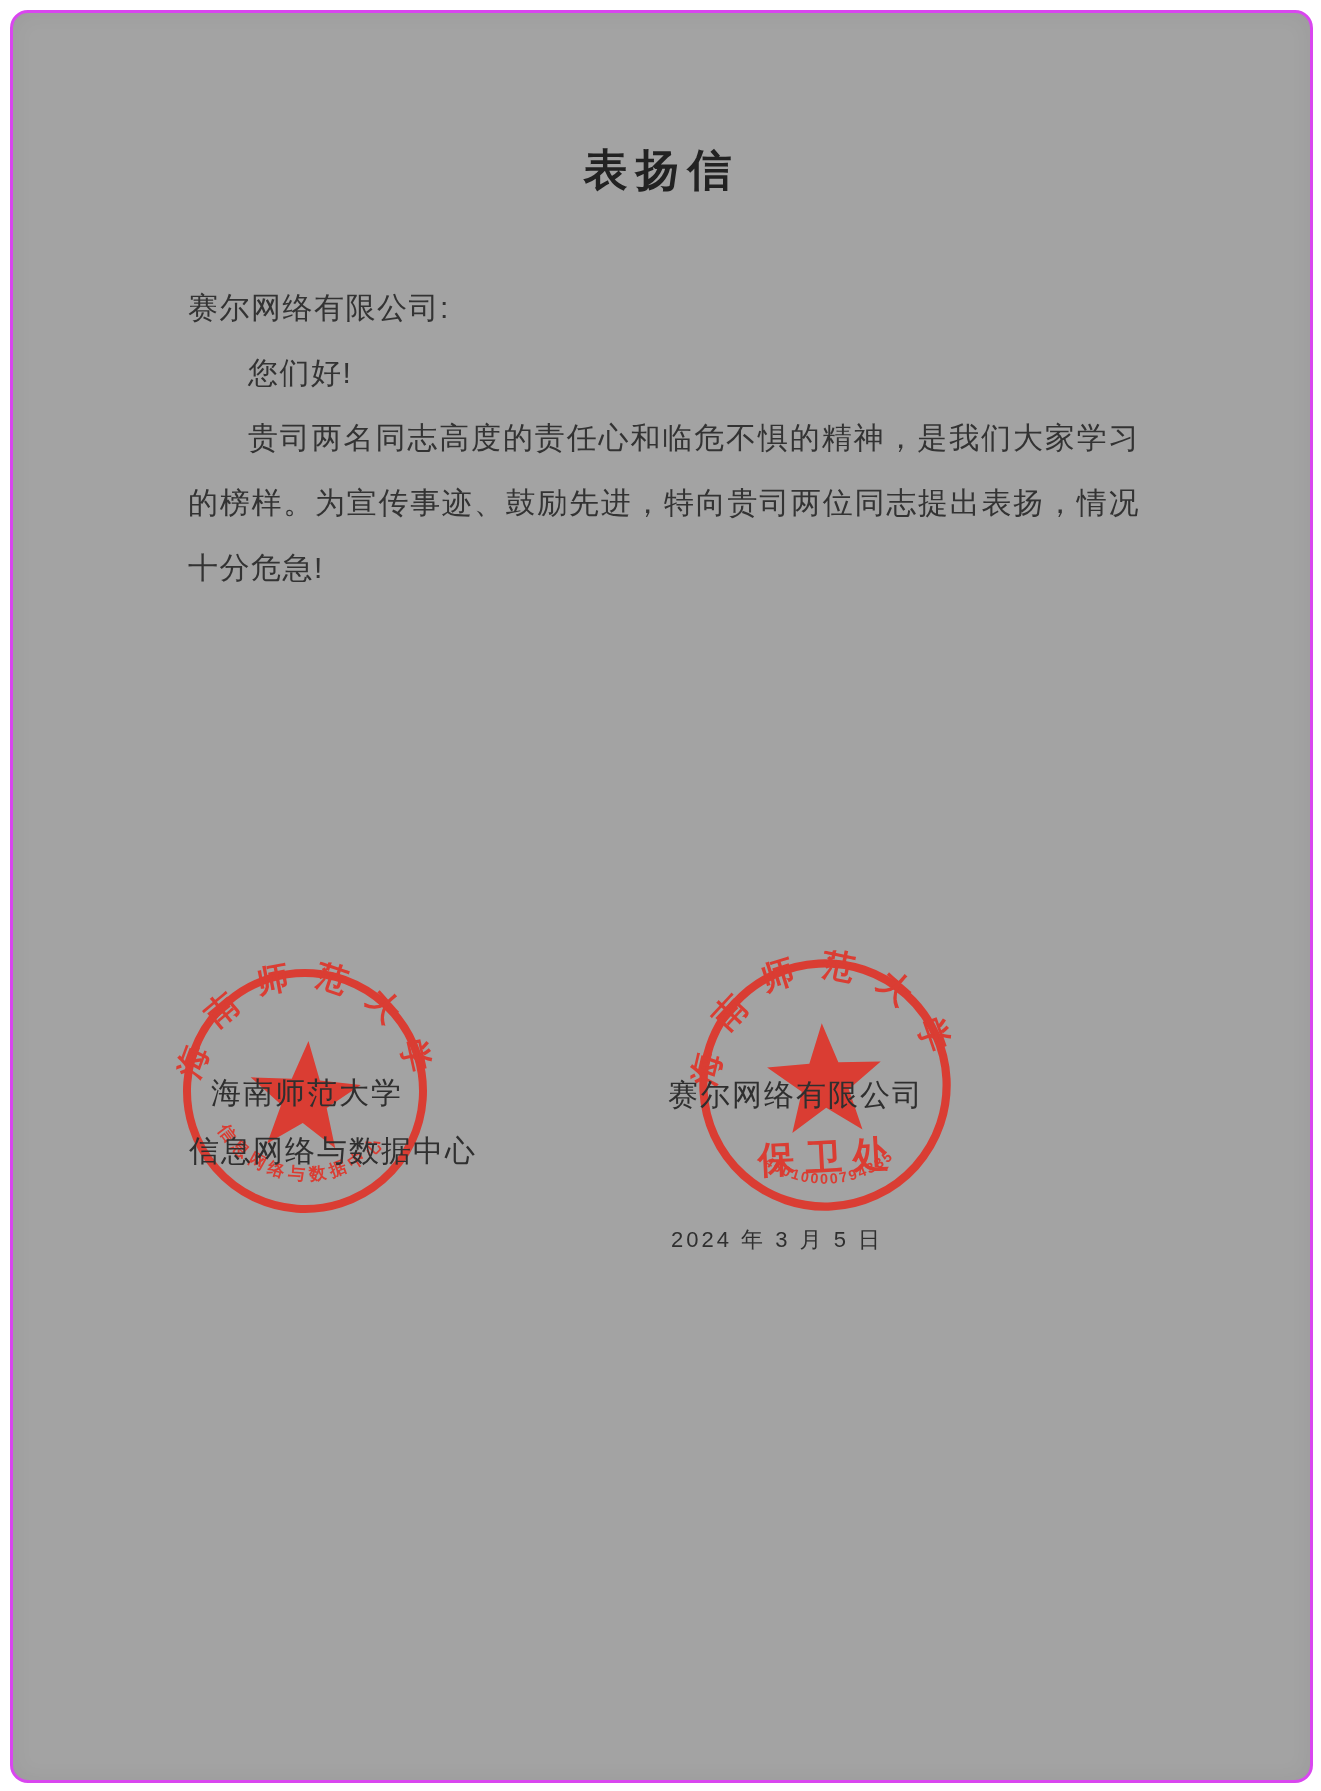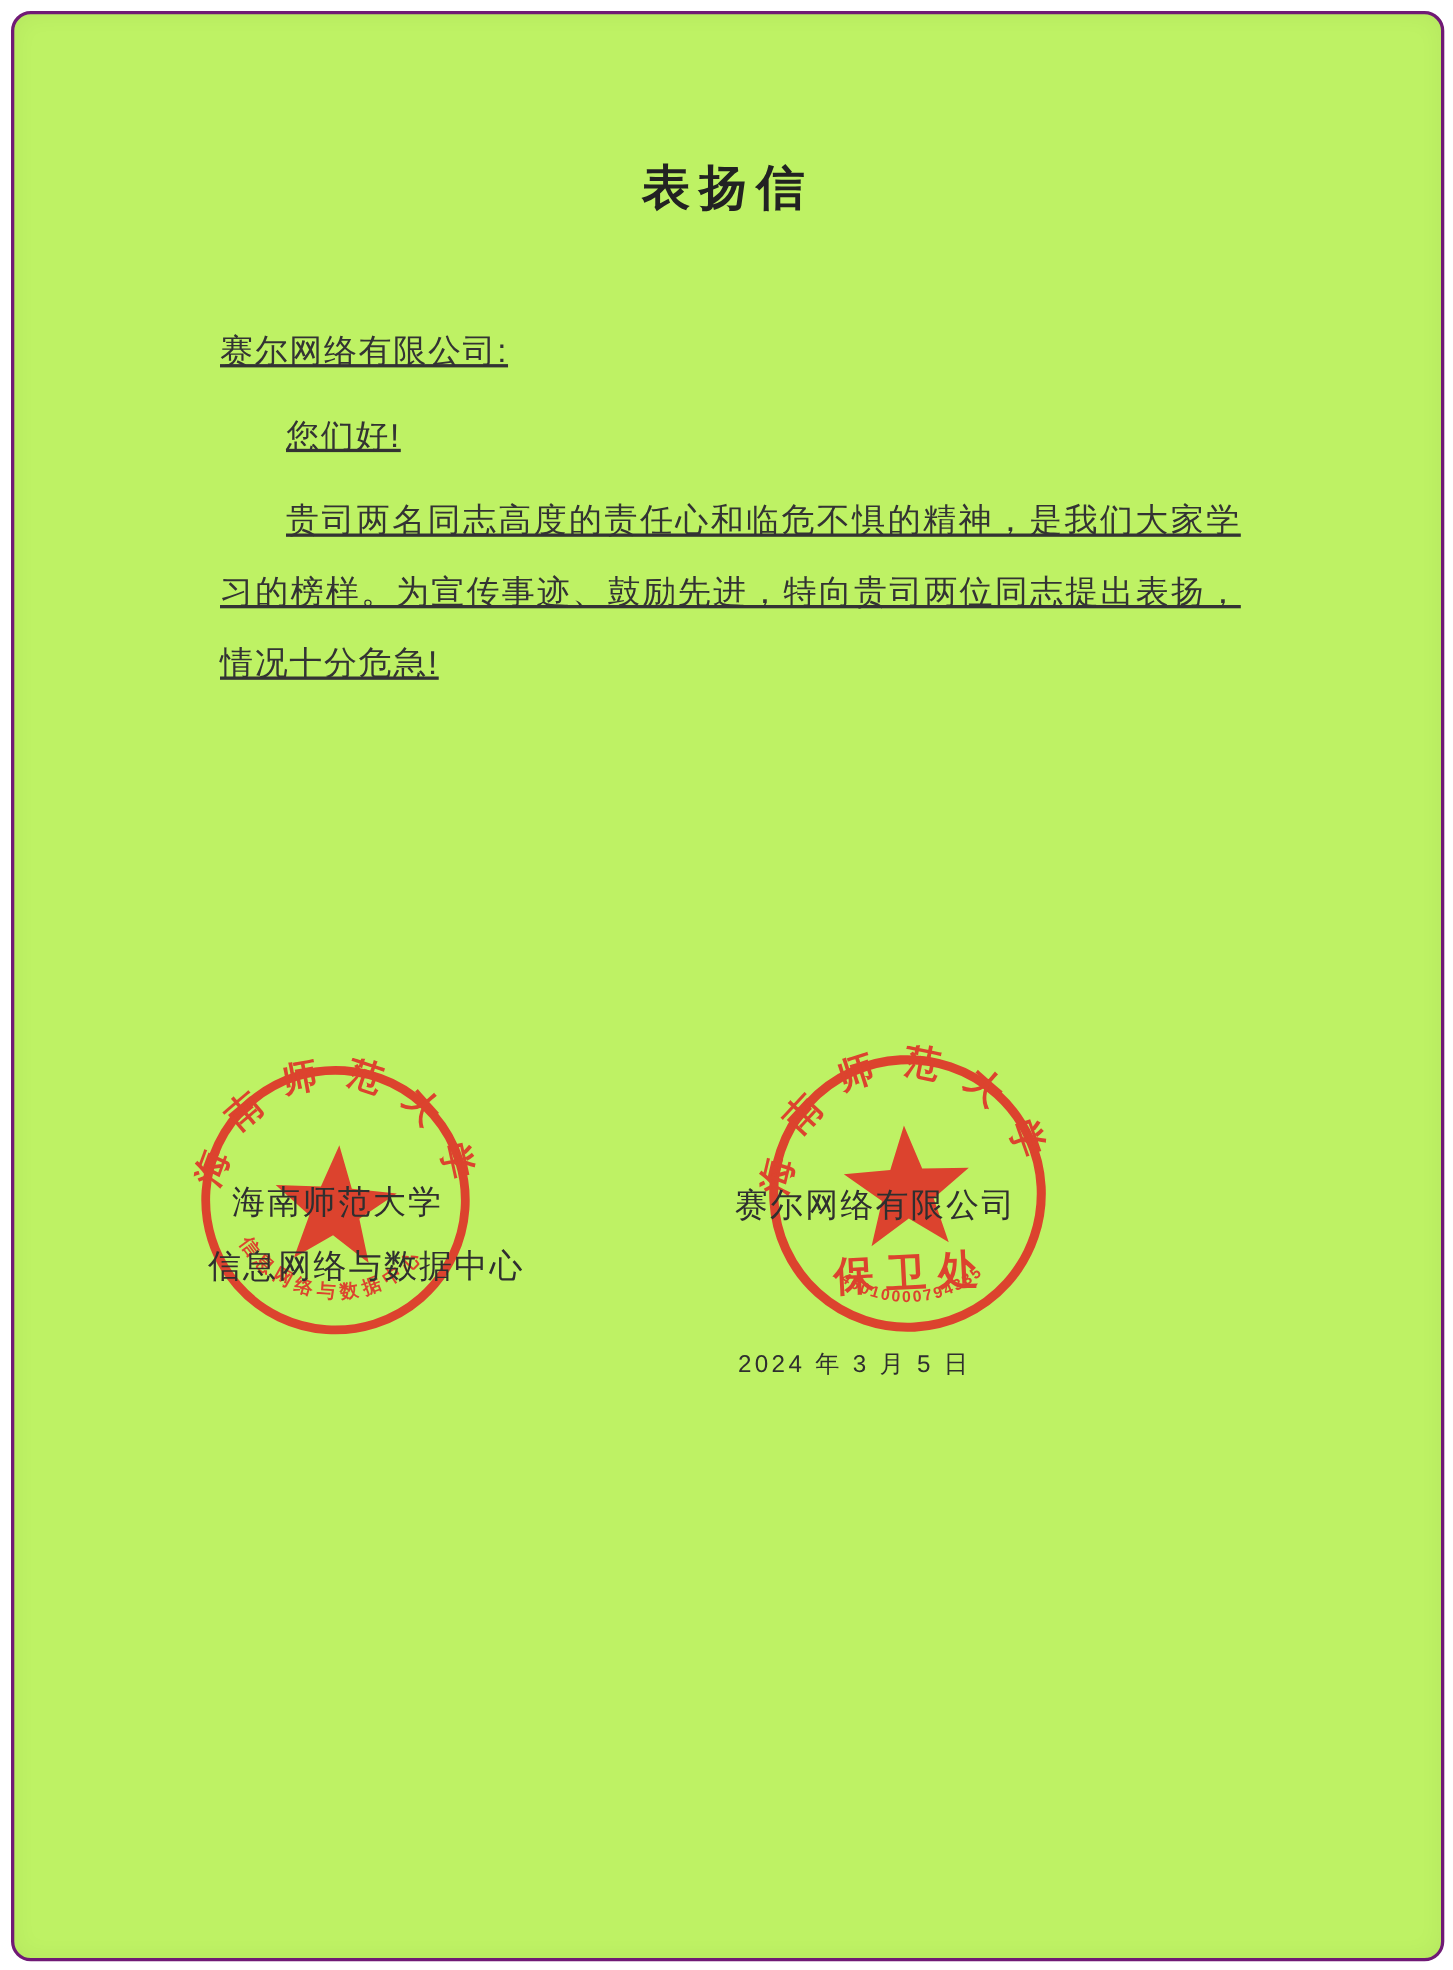--- a/index.html
+++ b/index.html
@@ -7,22 +7,22 @@
     padding: 0;
     background: #ffffff;
     width: 1321px;
     height: 1791px;
     font-family: "Liberation Sans", sans-serif;
   }
   .scan-page {
     position: absolute;
     left: 10px; top: 10px;
     width: 1297px; height: 1767px;
-    background: #bef264;
-    border: 3px solid #701a75;
+    background: #a3a3a3;
+    border: 3px solid #d946ef;
     border-radius: 18px;
     box-shadow: inset 0 0 22px rgba(0,0,0,0.05);
     overflow: hidden;
   }
   .letter-title {
     position: absolute;
     top: 128px;
     left: 0; right: 0;
     text-align: center;
     font-size: 44px;
@@ -35,21 +35,21 @@
     position: absolute;
     left: 175px;
     top: 262px;
     width: 952px;
     font-size: 30px;
     line-height: 65px;
     color: #333333;
     letter-spacing: 1.5px;
     text-align: justify;
   }
-  .letter-body p { margin: 12px; text-decoration: underline; }
+  .letter-body p { margin: 0; }
   .indent { text-indent: 2em; }
   .sig-text {
     position: absolute;
     font-size: 30px;
     color: #2f2f2f;
     letter-spacing: 2px;
     white-space: nowrap;
     z-index: 3;
   }
   .stamp {

